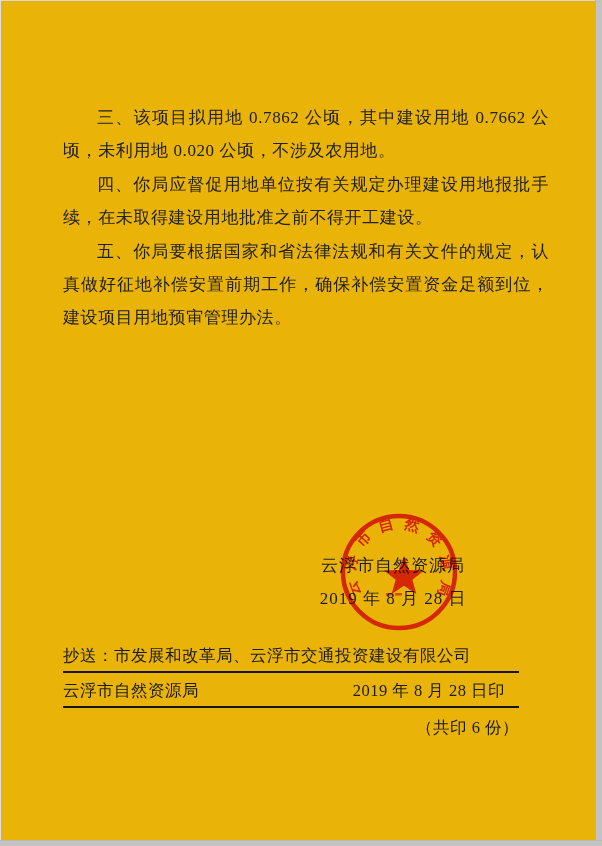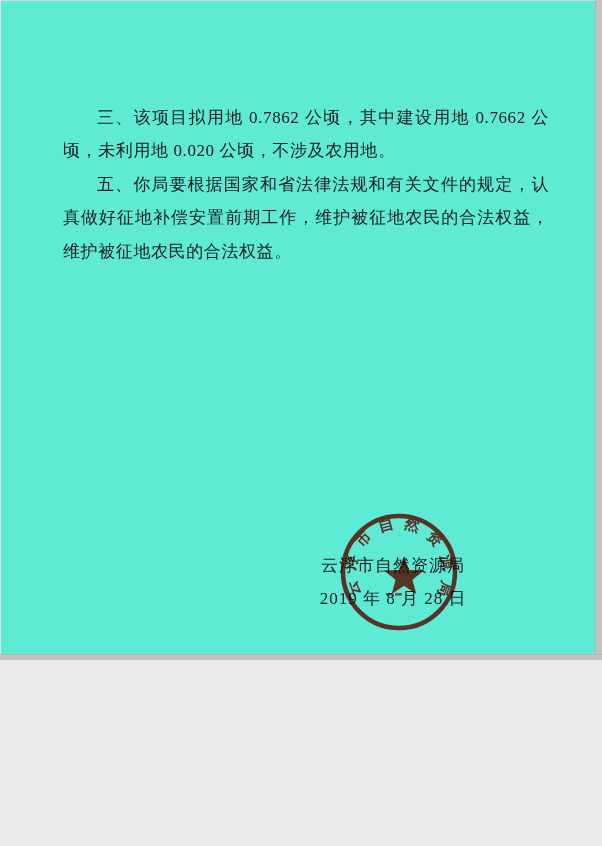--- a/index.html
+++ b/index.html
@@ -1,19 +1,19 @@
 <!DOCTYPE html>
 <html><head>
 <meta charset="utf-8">
 <style>
   html,body{margin:0;padding:0;background:#e9e9e9;}
   .scan-page{
     position:relative;
-    width:602px;height:660px;
-    background:#5eead4;
+    width:602px;height:846px;
+    background:#eab308;
     font-family:"Liberation Serif","DejaVu Serif",serif;
     color:#212121;
     overflow:hidden;
   }
   
   .edge-top{position:absolute;top:0;left:0;right:7px;height:1px;background:#d9d9d9;}
   .edge-left{position:absolute;top:0;left:0;width:1px;height:100%;background:#dedede;}
   .edge-right{position:absolute;top:0;right:0;width:7px;height:100%;background:#c3c3c3;border-left:1px solid #b2b2b2;box-sizing:border-box;}
   .edge-bottom{position:absolute;bottom:0;left:0;width:100%;height:6px;background:#c3c3c3;border-top:1px solid #b7b7b7;box-sizing:border-box;}
 
@@ -45,21 +45,22 @@
   .issuer-line .print-date{padding-right:14px;}
   .copies-line{text-align:right;padding-top:9px;}
 </style>
 </head>
 <body>
 
 <div class="scan-page">
 
   <div class="body-text">
     <p>三、该项目拟用地 0.7862 公顷，其中建设用地 0.7662 公顷，未利用地 0.020 公顷，不涉及农用地。</p>
-    <p>五、你局要根据国家和省法律法规和有关文件的规定，认真做好征地补偿安置前期工作，维护被征地农民的合法权益，维护被征地农民的合法权益。</p>
+    <p>四、你局应督促用地单位按有关规定办理建设用地报批手续，在未取得建设用地批准之前不得开工建设。</p>
+    <p>五、你局要根据国家和省法律法规和有关文件的规定，认真做好征地补偿安置前期工作，确保补偿安置资金足额到位，建设项目用地预审管理办法。</p>
   </div>
 
   <div class="signature">
     <div>云浮市自然资源局</div>
     <div>2019 年 8 月 28 日</div>
   </div>
 
   <svg class="seal" viewBox="0 0 130 130">
     <circle cx="64" cy="64" r="56" fill="none" stroke="#e5281b" stroke-width="4.5"></circle>
     <polygon points="69,48 74.2,61.9 89,62.5 77.4,71.7 81.3,86 69,77.8 56.7,86 60.6,71.7 49,62.5 63.8,61.9" fill="#e5281b"></polygon>
@@ -72,19 +73,27 @@
       <text transform="translate(96.2,34.1) rotate(47.1)">资</text>
       <text transform="translate(107.1,55.3) rotate(78.6)">源</text>
       <text transform="translate(105.3,79.0) rotate(110)">局</text>
     </g>
     <g fill="#e5281b" opacity="0.75">
       <rect x="51" y="85" width="6" height="2.6"></rect>
       <rect x="60" y="85" width="7" height="2.6"></rect>
     </g>
   </svg>
 
+  <div class="footer">
+    <div class="cc-line">抄送：市发展和改革局、云浮市交通投资建设有限公司</div>
+    <div class="issuer-line">
+      <span>云浮市自然资源局</span>
+      <span class="print-date">2019 年 8 月 28 日印</span>
+    </div>
+    <div class="copies-line">（共印 6 份）</div>
+  </div>
 
   <div class="edge-top"></div>
   <div class="edge-left"></div>
   <div class="edge-right"></div>
   <div class="edge-bottom"></div>
 
 </div>
 
 </body></html>

